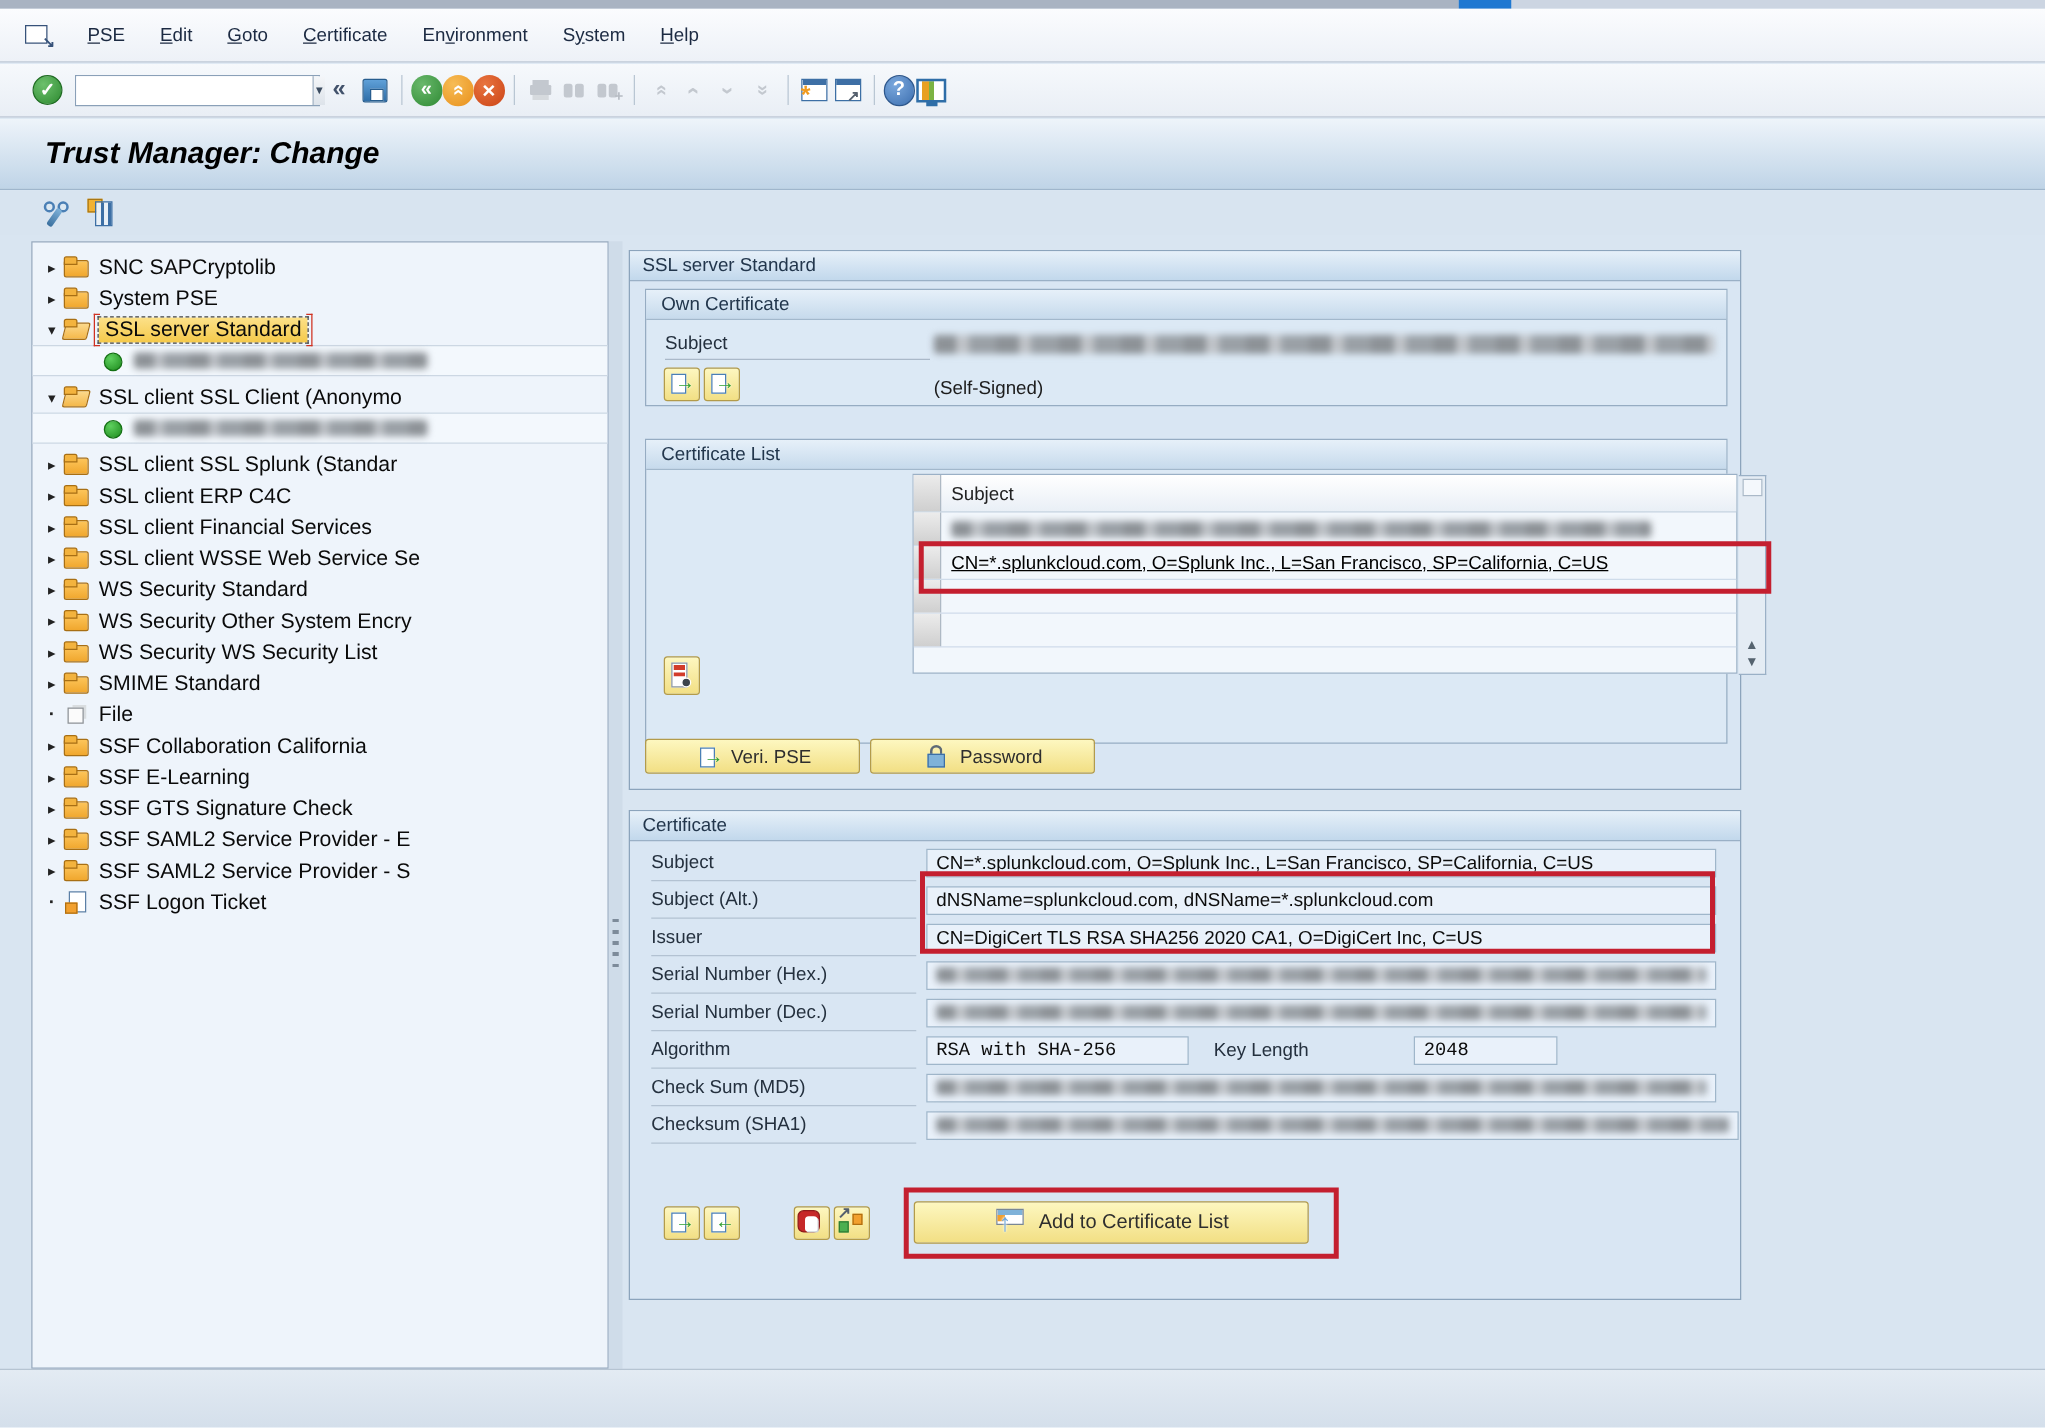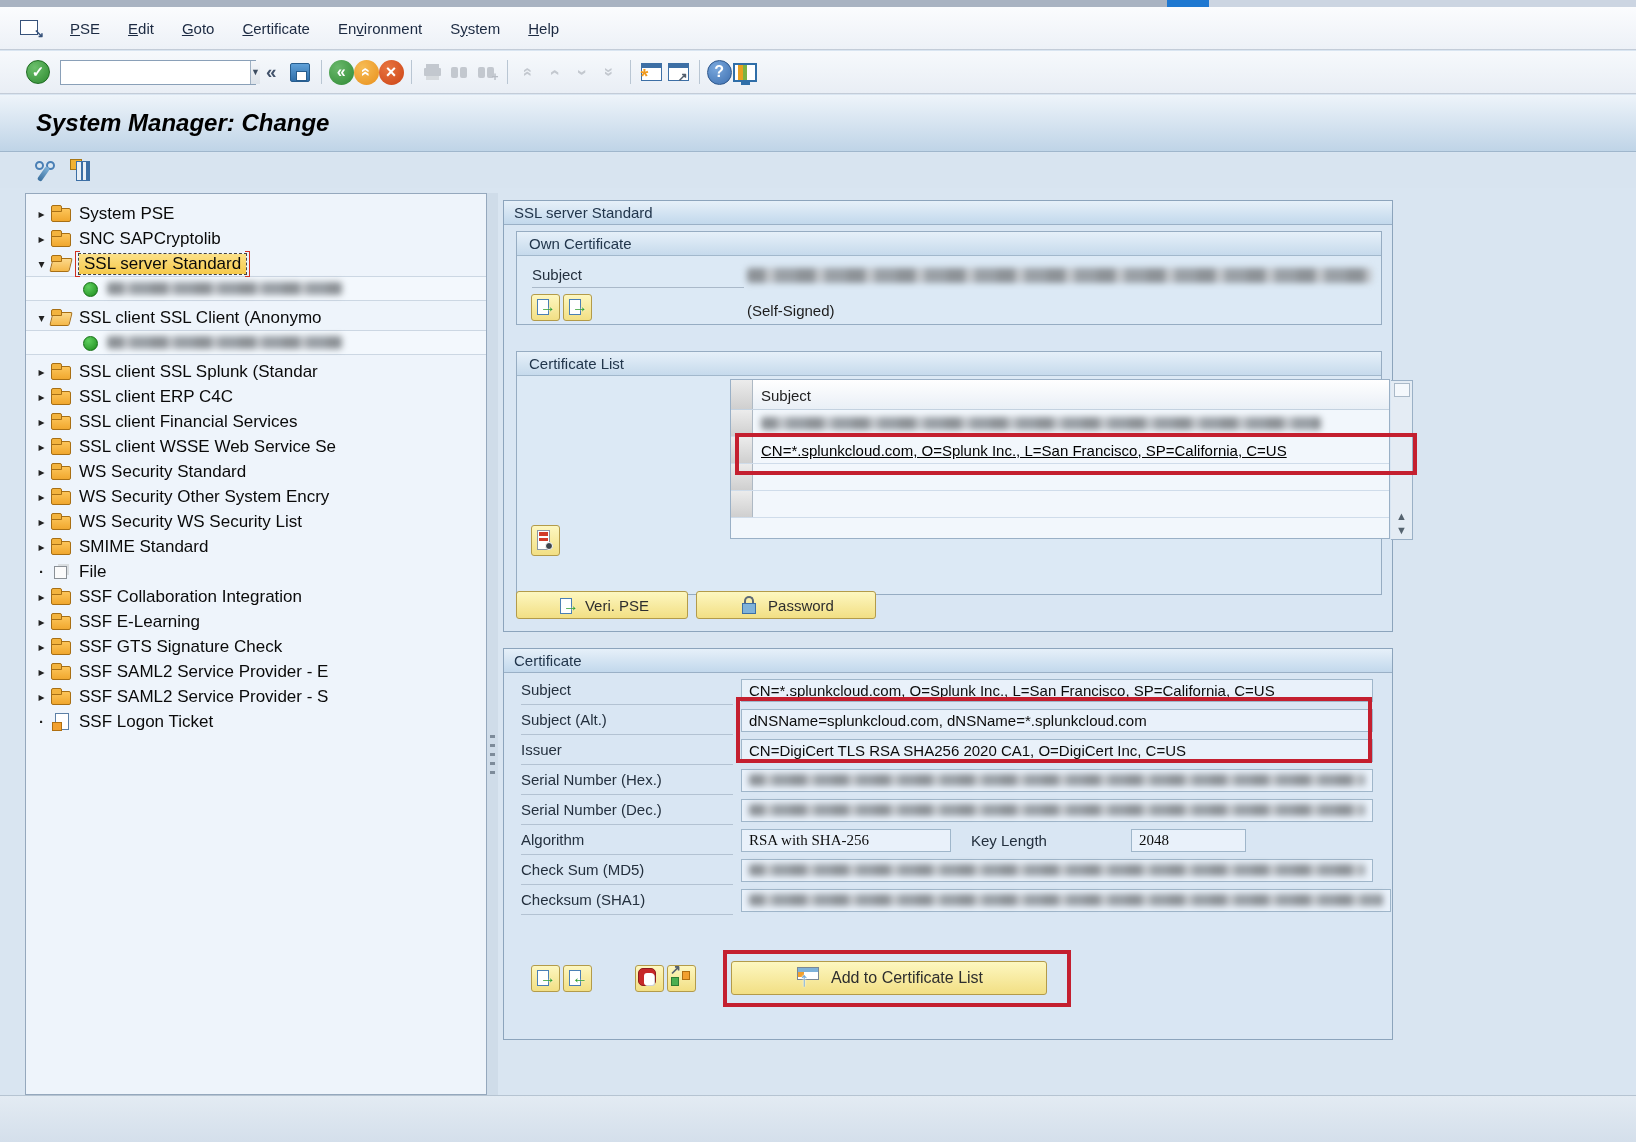--- a/index.html
+++ b/index.html
@@ -213,21 +213,21 @@
   #cert-rows { position:absolute; left:0; top:26px; width:890px; }
   .crow { display:flex; align-items:center; height:30px; position:relative; }
   .crow .clabel { width:212px; margin-left:17px; height:100%; display:flex; align-items:center;
       border-bottom:1px solid #b3c2d2; }
   .cval { height:23px; background:#e9f1fa; border:1px solid #9fb6ca; display:flex; align-items:center;
       padding:0 7px; font-size:15px; color:#0c0c0c; white-space:nowrap; }
   .w-main { width:632px; margin-left:8px; }
   .blurline { height:12px; border-radius:3px; flex:1;
       background:repeating-linear-gradient(90deg,#8d9297 0 15px,#c0c4c9 15px 24px,#9aa0a6 24px 42px);
       filter:blur(3px); }
-  .mono { font-family:Liberation Serif, serif; }
+  .mono { font-family:Liberation Mono, monospace; }
   .w-algo { width:210px; margin-left:8px; }
   .keylab { margin-left:20px; width:160px; }
   .w-key { width:115px; }
   .w-date { width:215px; margin-left:8px; }
   .w-date2 { width:215px; margin-left:65px; }
   .clock { width:12px; height:12px; border-radius:50%; border:2px solid #5c6670; margin-left:6px; position:relative; }
   .clock::before { content:""; position:absolute; left:3px; top:0px; width:2px; height:5px; background:#5c6670; }
   #annot-subject { left:232px; top:22px; width:636px; height:66px; }
   #cert-btn-row { position:absolute; left:0; top:310px; width:890px; height:46px; }
   #cb-import { left:27px; top:6px; } #cb-export { left:59px; top:6px; }
@@ -324,49 +324,49 @@
 
       <span class="tb sep"></span>
 
       <span class="tb help-icon"></span>
 
       <span class="tb customize-layout-icon"></span>
 
   </div>
 
   <div id="titlebar">
-    <h1>System Manager: Change</h1>
+    <h1>Trust Manager: Change</h1>
   </div>
 
   <div id="app-toolbar">
     <span class="app-ic display-change-icon">
       <span class="l1"></span>
         <span class="l2"></span>
         <span class="pen"></span>
     </span>
     <span class="app-ic find2-icon">
       <span class="tag"></span>
         <span class="bin"></span>
     </span>
   </div>
 
   <div id="tree-panel">
     <div style="height:7px"></div>
 
       <div class="tree-row folder">
         <span class="exp collapsed"></span>
         <span class="node-icon folder"></span>
+        <span class="tree-label">SNC SAPCryptolib</span>
+
+      </div>
+
+      <div class="tree-row folder">
+        <span class="exp collapsed"></span>
+        <span class="node-icon folder"></span>
         <span class="tree-label">System PSE</span>
-
-      </div>
-
-      <div class="tree-row folder">
-        <span class="exp collapsed"></span>
-        <span class="node-icon folder"></span>
-        <span class="tree-label">SNC SAPCryptolib</span>
 
       </div>
 
       <div class="tree-row folder-open selected">
         <span class="exp expanded selected"></span>
         <span class="node-icon folder-open selected"></span>
         <span class="tree-label">SSL server Standard</span>
 
       </div>
 
@@ -450,21 +450,21 @@
       <div class="tree-row cube">
         <span class="exp leaf"></span>
         <span class="node-icon cube"></span>
         <span class="tree-label">File</span>
 
       </div>
 
       <div class="tree-row folder">
         <span class="exp collapsed"></span>
         <span class="node-icon folder"></span>
-        <span class="tree-label">SSF Collaboration Integration</span>
+        <span class="tree-label">SSF Collaboration California</span>
 
       </div>
 
       <div class="tree-row folder">
         <span class="exp collapsed"></span>
         <span class="node-icon folder"></span>
         <span class="tree-label">SSF E-Learning</span>
 
       </div>
 

